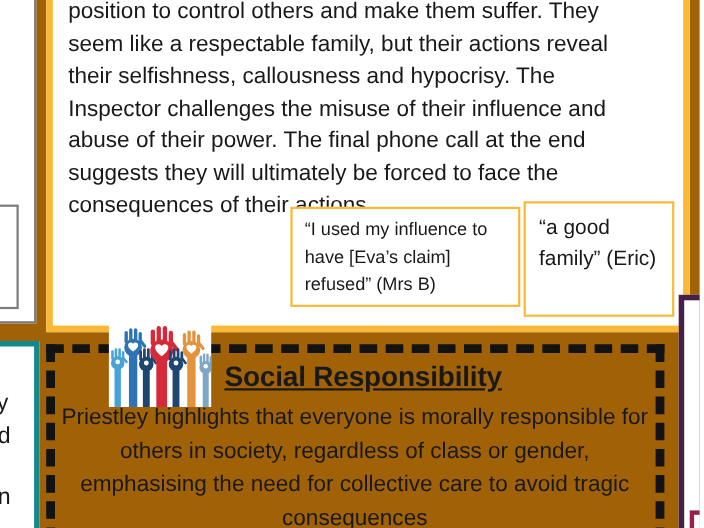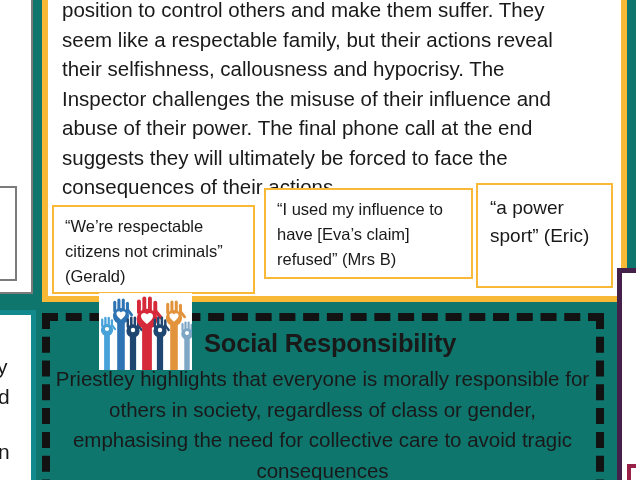--- a/index.html
+++ b/index.html
@@ -2,21 +2,21 @@
 <html style="--gold: #F9B937; --teal: #128A8D; --purple: #45204B; --crimson: #992047; --gray: #7B7B7B; --ink: #191919;"><head>
 <meta charset="utf-8">
 <style>
   :root{
     --gold:#F9B937; --teal:#128A8D; --purple:#45204B; --crimson:#992047;
     --gray:#7B7B7B; --ink:#191919;
   }
   html,body{margin:0;padding:0;background:#fff;}
   #screen{
     position:relative; width:636px; height:480px; overflow:hidden;
-    background:#0f766e; font-family:"Liberation Sans","DejaVu Sans",sans-serif;
+    background:#a16207; font-family:"Liberation Sans","DejaVu Sans",sans-serif;
     color:var(--ink);
   }
   .abs{position:absolute; box-sizing:border-box;}
 
   
   .gray-large{left:-160px; top:-80px; width:193px; height:374px; border:2px solid var(--gray); background:#fff;}
   .gray-small{left:-40px; top:186px; width:57px; height:95px; border:2px solid var(--gray); background:#fff;}
   .teal-panel{left:-130px; top:310px; width:166px; height:260px; border:5px solid var(--teal); background:#fff; z-index:3;}
   .purple-panel{left:617px; top:268px; width:130px; height:320px; border:5px solid var(--purple); background:#fff; z-index:1;}
   .crimson-panel{left:627px; top:464px; width:70px; height:70px; border:4px solid var(--crimson); background:#fff; z-index:2;}
@@ -29,45 +29,42 @@
   
   .power-box{left:42px; top:-50px; width:585px; height:352px; border:6px solid var(--gold); background:#fff;}
   .power-paragraph{left:62px; top:-5px; width:528px; font-size:20.5px; line-height:29.5px; z-index:1;}
   .quote{border:2px solid var(--gold); background:#fff; z-index:2; font-size:16.5px; line-height:25px; padding:7px 11px;}
   .quote-1{left:52px; top:205px; width:203px; height:89px;}
   .quote-2{left:264px; top:188px; width:209px; height:91px;}
   .quote-3{left:476px; top:183px; width:137px; height:105px; font-size:19px; line-height:27.5px; padding:9px 12px;}
 
   
   .social-box{left:42px; top:313px; width:562px; height:230px; border:8px dashed #121212; background:transparent; z-index:0;}
-  .social-title{left:204px; top:329px; width:320px; font-size:25.5px; font-weight:700; z-index:5; letter-spacing:-0.2px;}
+  .social-title{left:204px; top:329px; width:320px; font-size:25.5px; font-weight:700; z-index:5; letter-spacing:-0.2px;text-decoration:underline;}
   .social-paragraph{left:55px; top:364px; width:535px; text-align:center; font-size:20.5px; line-height:30.5px; z-index:5;}
 
   .hands-icon-wrap{left:99px; top:293px; width:93px; height:77px; background:#fff; z-index:6;}
   .hands-icon-wrap svg{display:block; width:100%; height:100%;}
 </style>
 </head>
 <body>
 
 <div id="screen">
 
   <div class="abs gray-large"></div>
   <div class="abs gray-small"></div>
 
   <div class="abs power-box"></div>
   <div class="abs power-paragraph">position to control others and make them suffer. They seem like a respectable family, but their actions reveal their selfishness, callousness and hypocrisy. The Inspector challenges the misuse of their influence and abuse of their power. The final phone call at the end suggests they will ultimately be forced to face the consequences of their actions.</div>
 
-  <div class="abs quote quote-1">
-    <span>“We’re respectable citizens not criminals” (Gerald)</span>
-  </div>
   <div class="abs quote quote-2">
     <span>“I used my influence to have [Eva’s claim] refused” (Mrs B)</span>
   </div>
   <div class="abs quote quote-3">
-    <span>“a power sport” (Eric)</span>
+    <span>“a good family” (Eric)</span>
   </div>
 
   <div class="abs social-box"></div>
 
   <div class="abs hands-icon-wrap">
     <svg viewBox="0 0 93 77" xmlns="http://www.w3.org/2000/svg" aria-hidden="true">
       <defs>
         <g id="hnd">
           <rect x="-4" y="2" width="8" height="70"></rect>
           <circle cx="0" cy="0" r="8.5"></circle>

